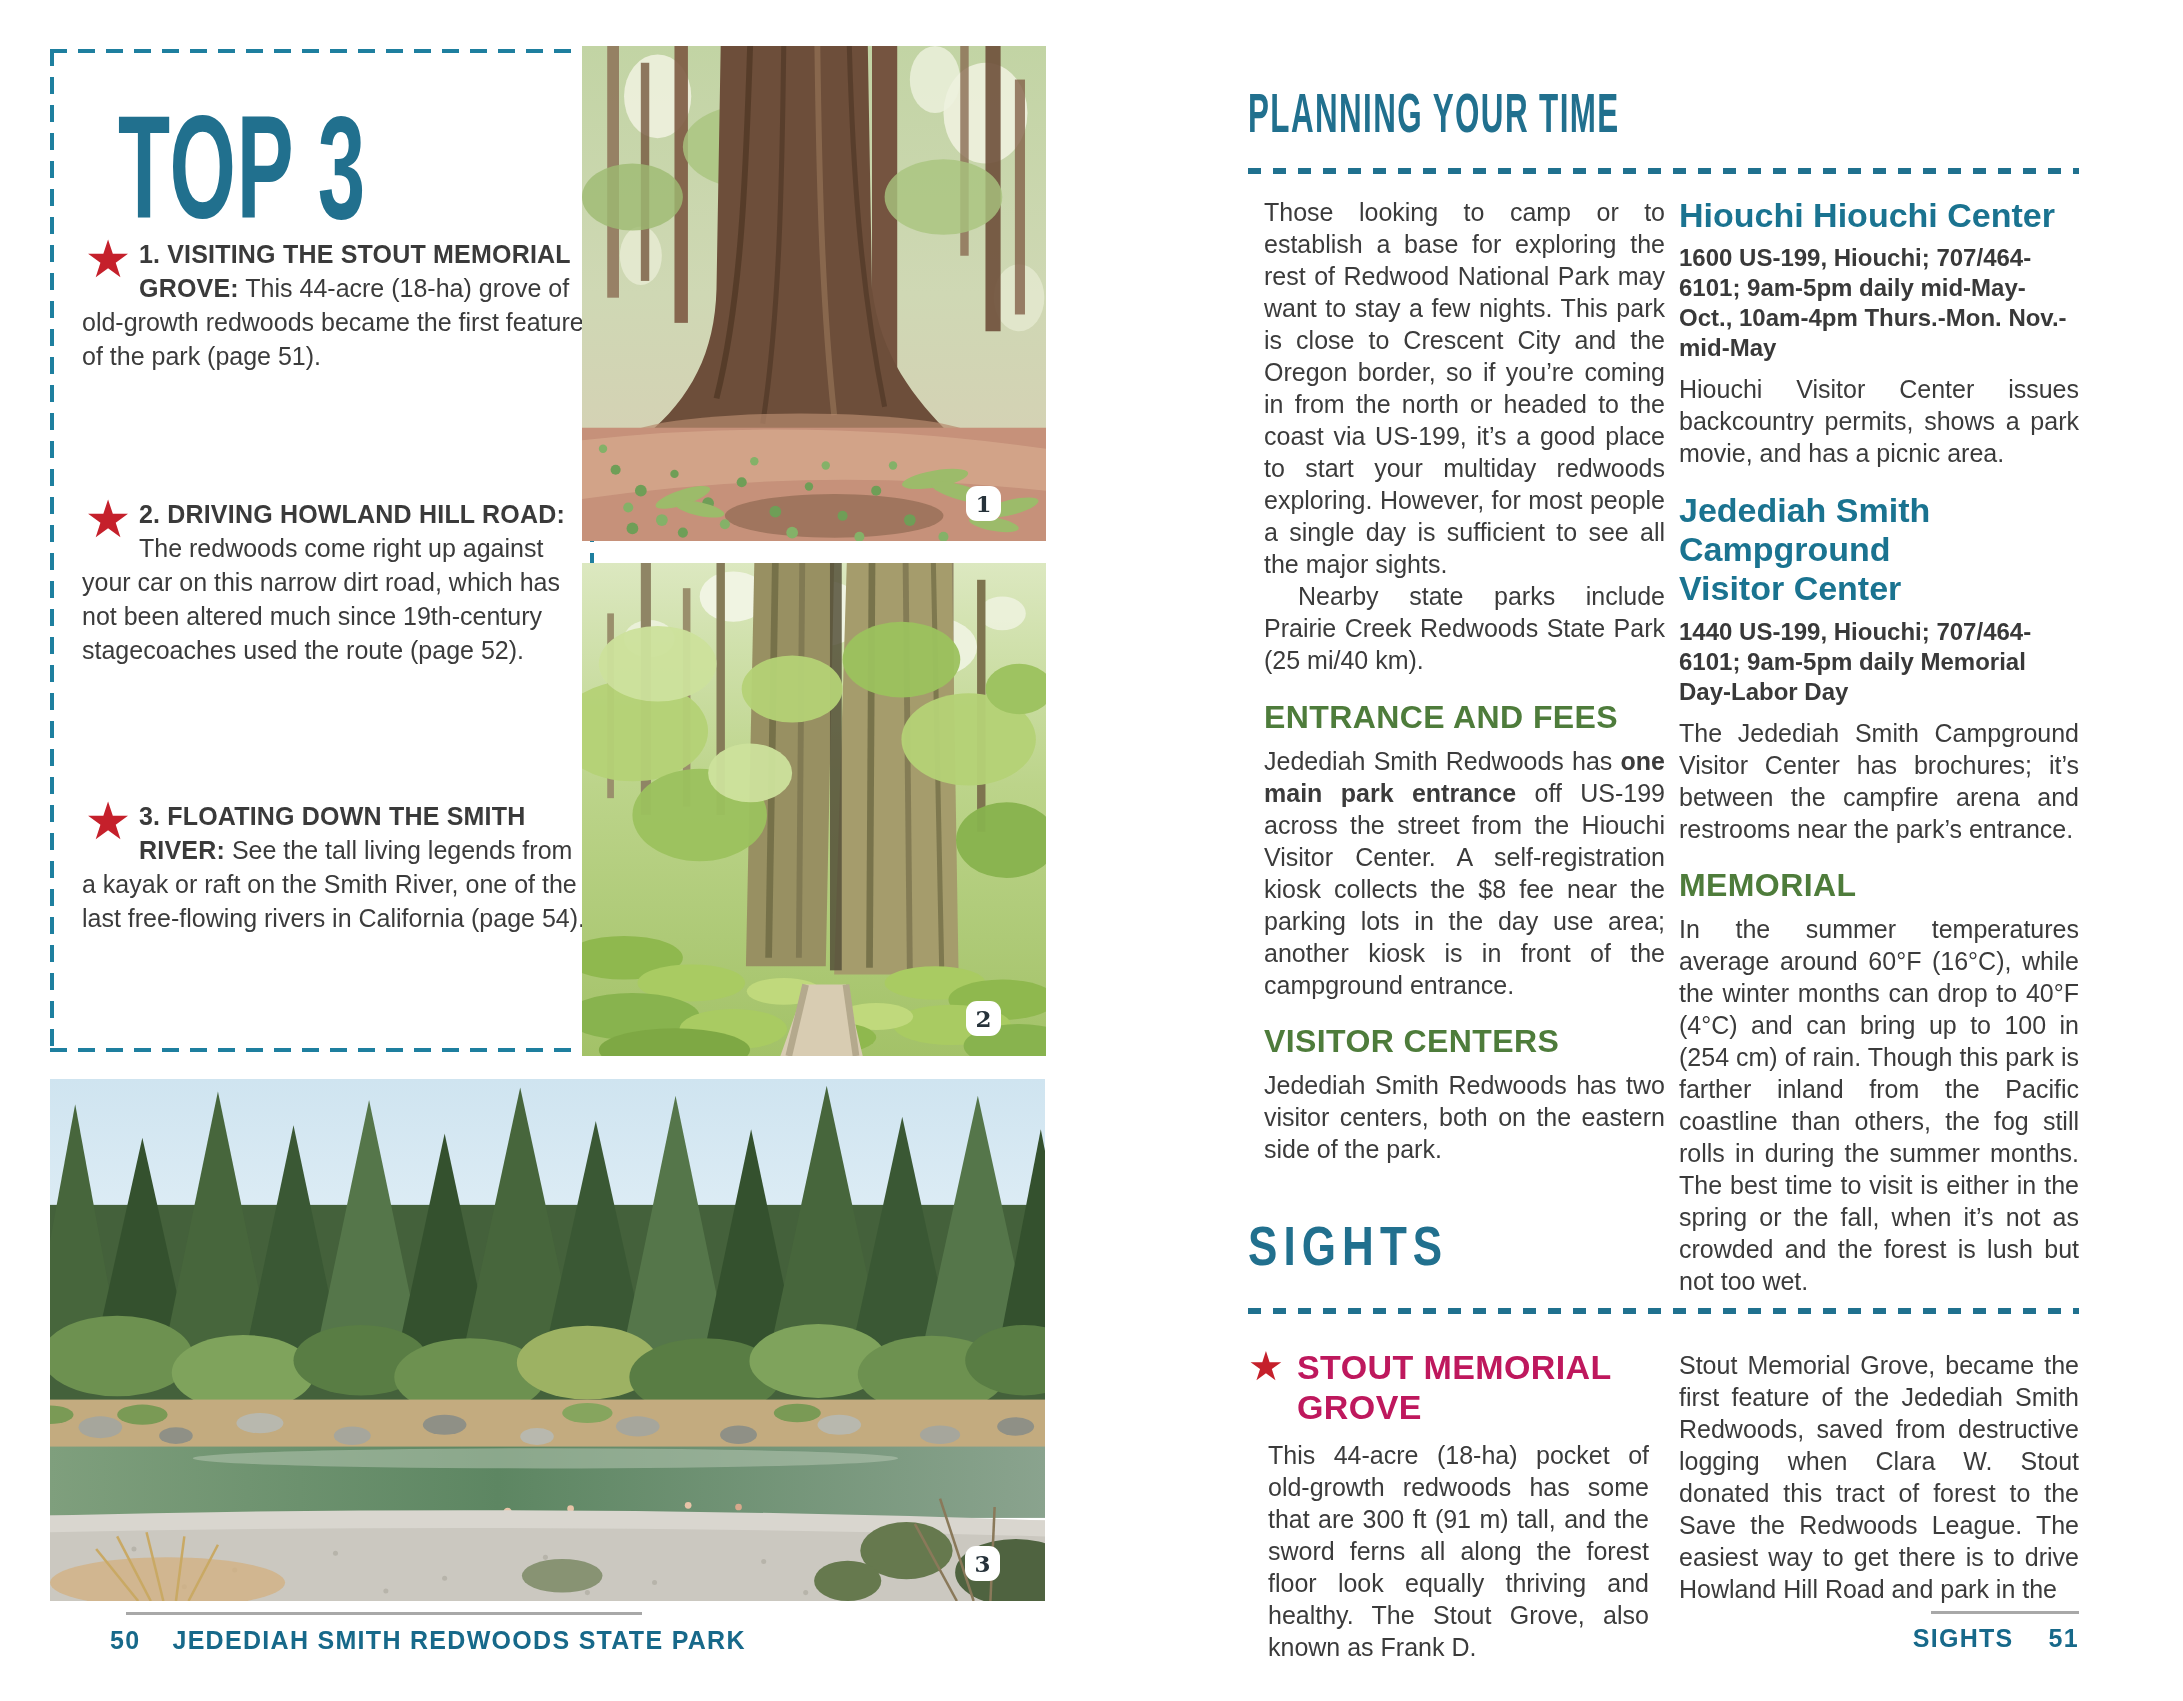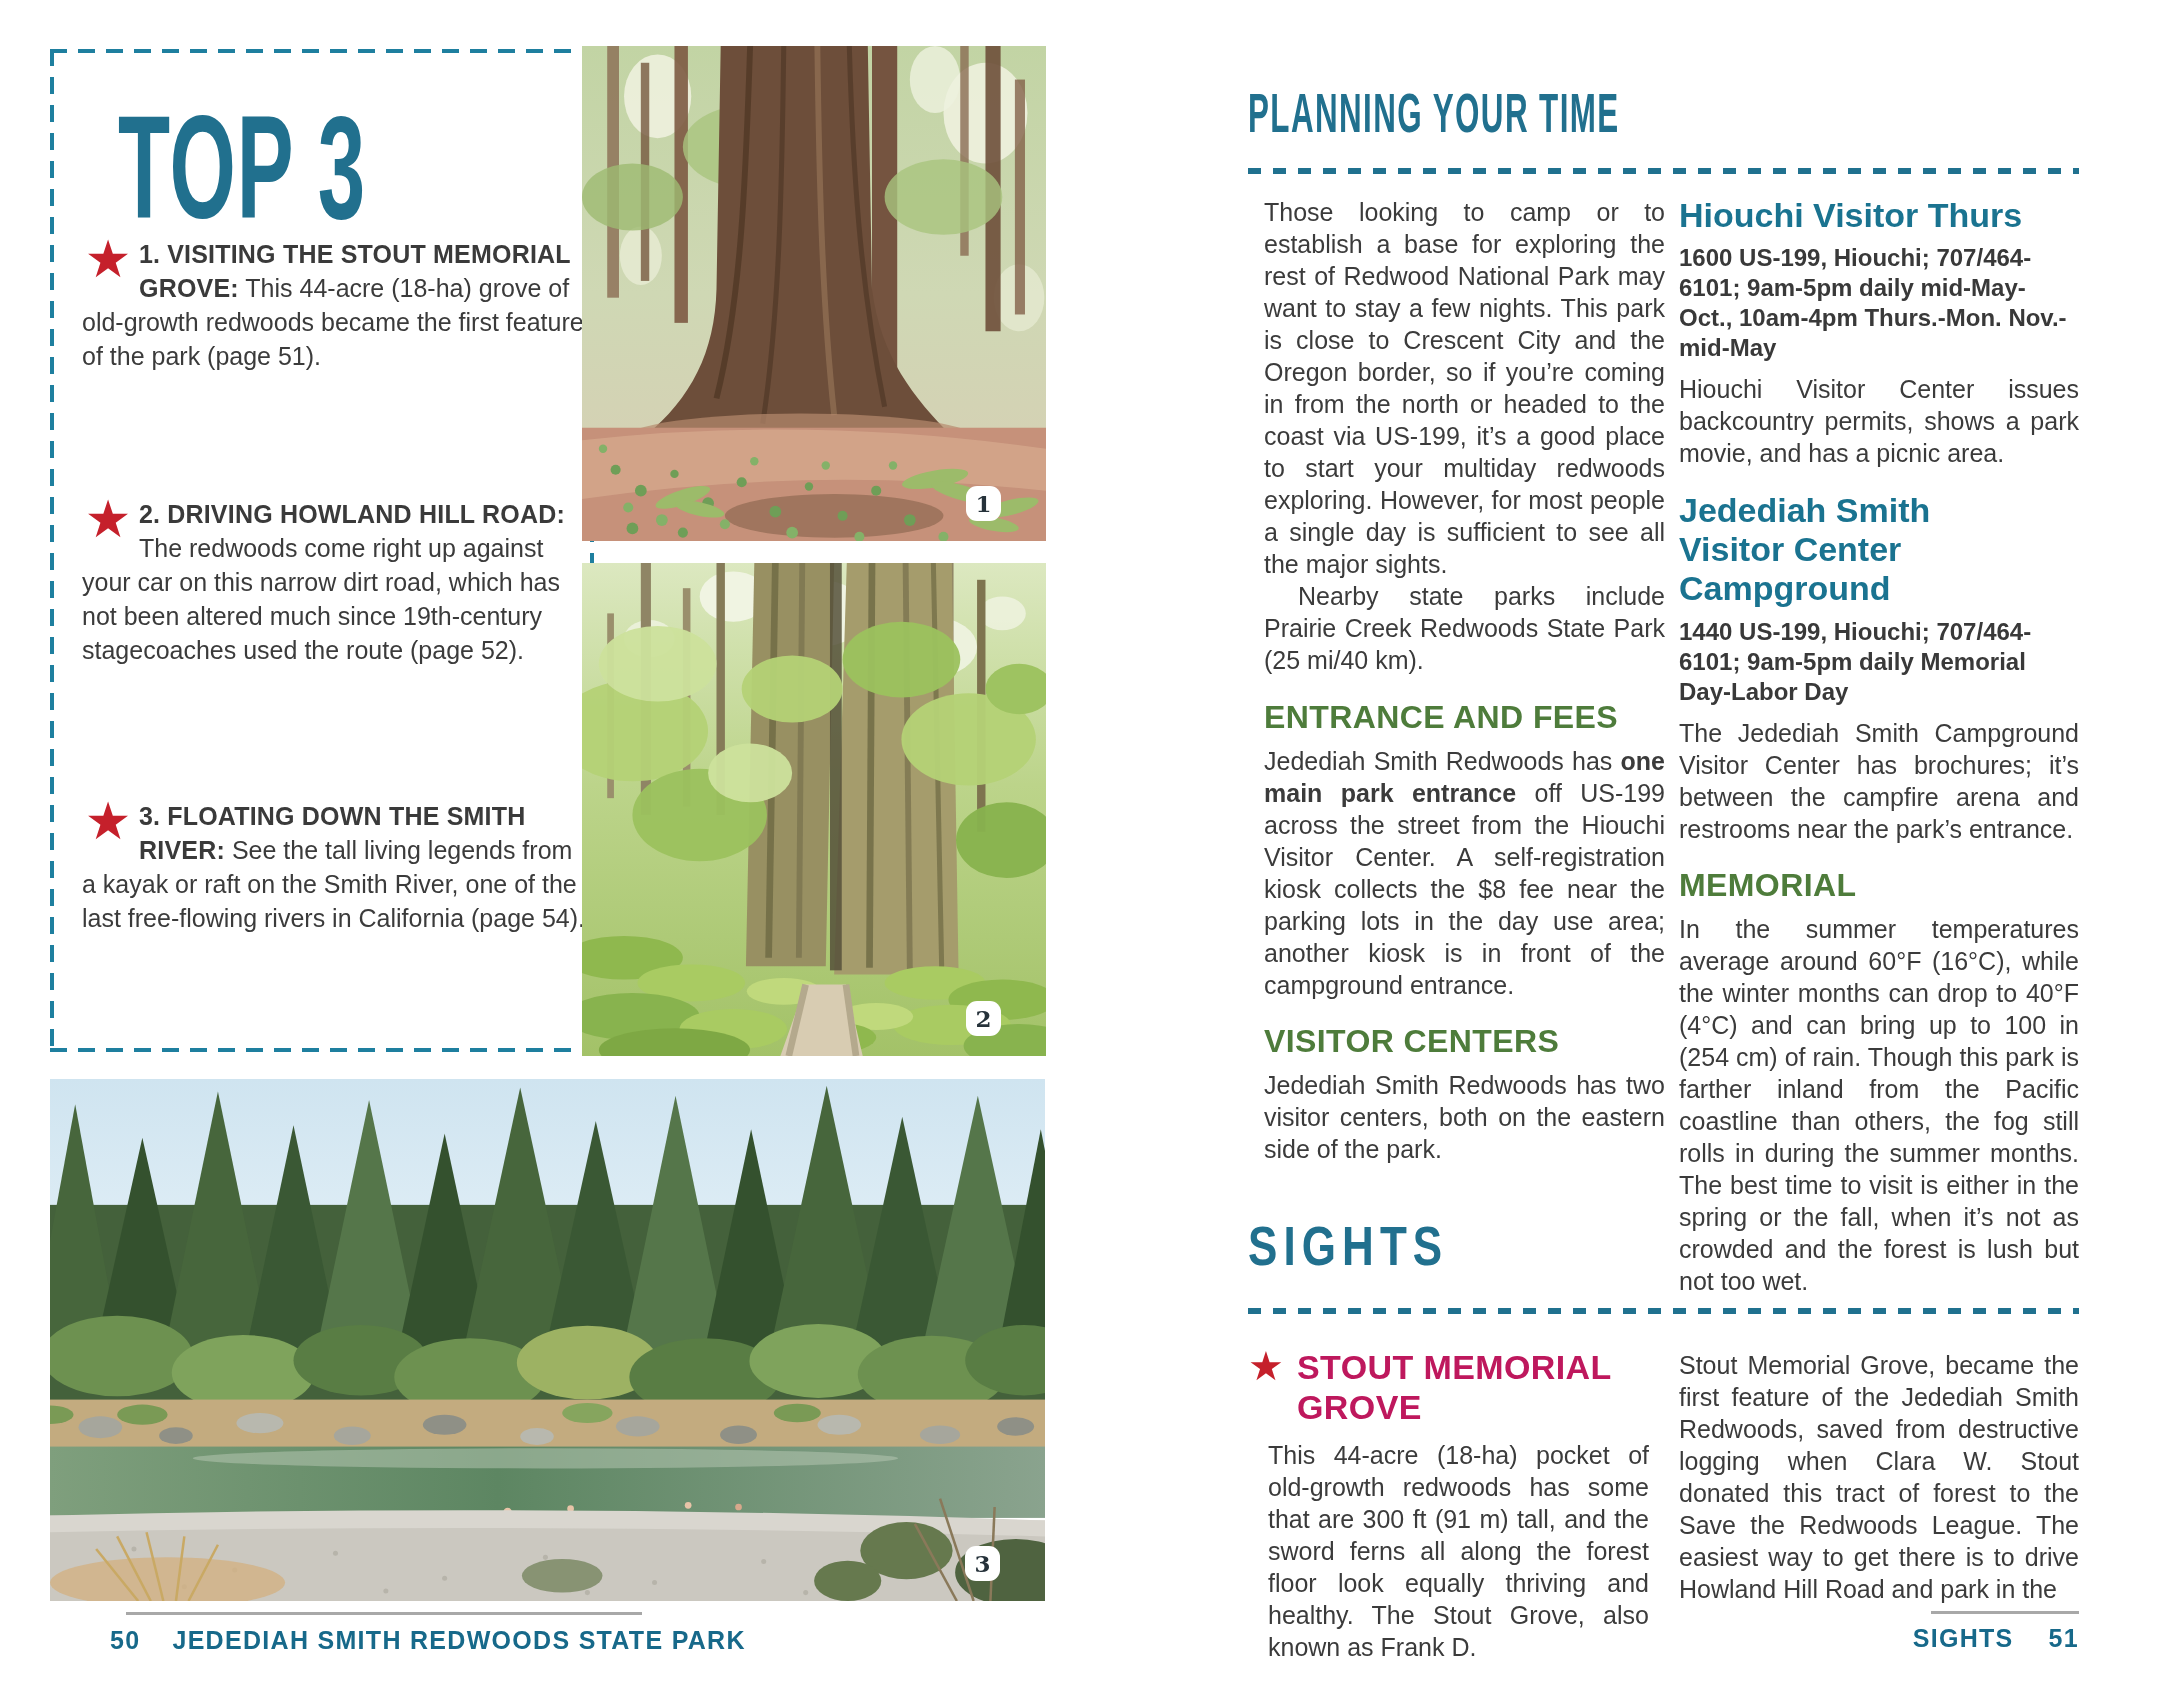--- a/index.html
+++ b/index.html
@@ -325,28 +325,28 @@
 <div class="col" style="left:1248px;top:196px;width:401px;margin-left:16px;">
   <p>Those looking to camp or to establish a base for exploring the rest of Redwood National Park may want to stay a few nights. This park is close to Crescent City and the Oregon border, so if you’re coming in from the north or headed to the coast via US-199, it’s a good place to start your multiday redwoods exploring. However, for most people a single day is sufficient to see all the major sights.</p>
   <p class="indent">Nearby state parks include Prairie Creek Redwoods State Park (25 mi/40 km).</p>
   <div class="greenhead">ENTRANCE AND FEES</div>
   <p><span>Jedediah Smith Redwoods has </span><b>one main park entrance</b><span> off US-199 across the street from the Hiouchi Visitor Center. A self-registration kiosk collects the $8 fee near the parking lots in the day use area; another kiosk is in front of the campground entrance.</span></p>
   <div class="greenhead">VISITOR CENTERS</div>
   <p>Jedediah Smith Redwoods has two visitor centers, both on the eastern side of the park.</p>
 </div>
 
 <div class="col" style="left:1679px;top:196px;width:400px;">
-  <div class="tealhead">Hiouchi Visitor Thurs</div>
+  <div class="tealhead">Hiouchi Hiouchi Center</div>
   <div class="info">1600 US-199, Hiouchi; 707/464-6101; 9am-5pm daily mid-May-Oct., 10am-4pm Thurs.-Mon. Nov.-mid-May</div>
   <p>Hiouchi Visitor Center issues backcountry permits, shows a park movie, and has a picnic area.</p>
   <div class="gap26"></div>
   <div class="tealhead">
     <span style="display:block">Jedediah Smith</span>
+    <span style="display:block">Campground</span>
     <span style="display:block">Visitor Center</span>
-    <span style="display:block">Campground</span>
   </div>
   <div class="info">1440 US-199, Hiouchi; 707/464-6101; 9am-5pm daily Memorial Day-Labor Day</div>
   <p>The Jedediah Smith Campground Visitor Center has brochures; it’s between the campfire arena and restrooms near the park’s entrance.</p>
   <div class="greenhead">MEMORIAL</div>
   <p>In the summer temperatures average around 60°F (16°C), while the winter months can drop to 40°F (4°C) and can bring up to 100 in (254 cm) of rain. Though this park is farther inland from the Pacific coastline than others, the fog still rolls in during the summer months. The best time to visit is either in the spring or the fall, when it’s not as crowded and the forest is lush but not too wet.</p>
 </div>
 
 <div class="abs bighead sights-title" style="left:1248px;top:1219px;">SIGHTS</div>
 <div class="abs rule-dash" style="left:1248px;top:1308px;width:831px;"></div>
 

